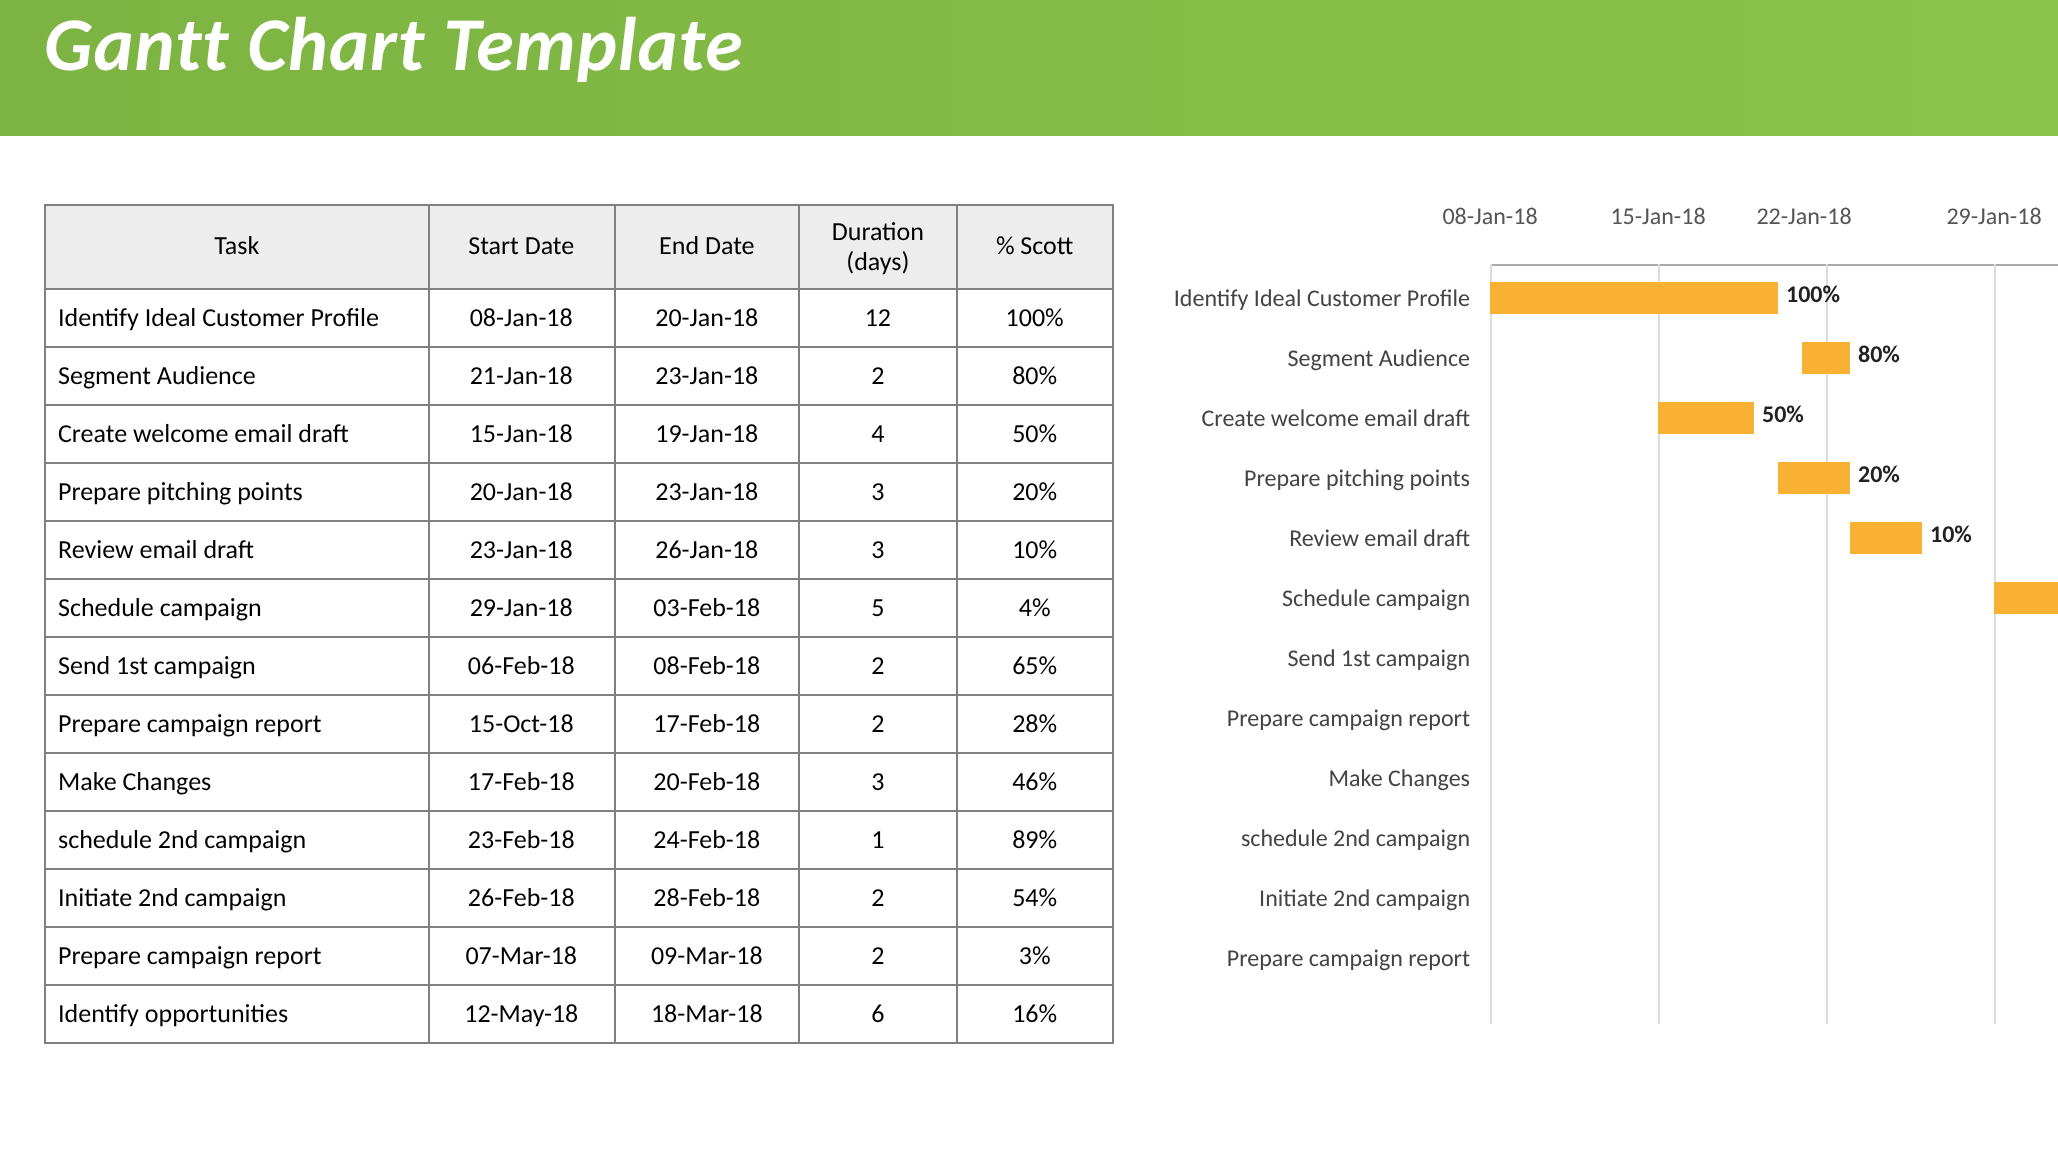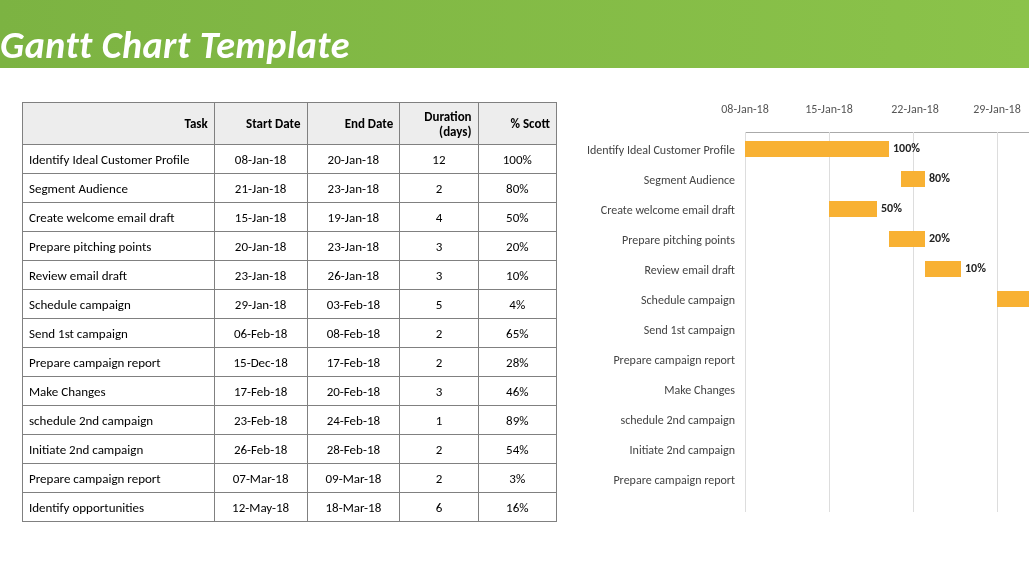--- a/index.html
+++ b/index.html
@@ -9,21 +9,22 @@
       width: 1029px;
       height: 586px;
       overflow: hidden;
       position: relative;
     }
     .banner {
       background: #8bc34a;
       background: linear-gradient(to right, #7cb342 0%, #8bc34a 100%);
       height: 68px;
       display: flex;
-      align-items: flex-end;
+      align-items: flex-start;
+      padding-left: 22px;
     }
     .banner h1 {
       color: #fff;
       font-size: 38px;
       font-weight: 700;
       font-style: italic;
       letter-spacing: 0.5px;
     }
     .meta {
       padding: 16px 22px 8px;
@@ -54,22 +55,22 @@
     
     .task-table {
       border-collapse: collapse;
       font-size: 13px;
       width: 535px;
     }
     .task-table th {
       background: #ededed;
       border: 1px solid #808080;
       padding: 4px 6px;
-      font-weight: 700;
-      text-align: right;
+      font-weight: 400;
+      text-align: center;
       height: 42px;
       font-size: 13px;
     }
     .task-table th.task-col { width: 186px; }
     .task-table th.date-col { width: 90px; }
     .task-table th.dur-col { width: 76px; }
     .task-table th.done-col { width: 76px; }
     .task-table td {
       border: 1px solid #808080;
       padding: 3px 6px;
@@ -216,21 +217,21 @@
         </tr>
         <tr>
           <td class="task-name">Send 1st campaign</td>
           <td class="center">06-Feb-18</td>
           <td class="center">08-Feb-18</td>
           <td class="center">2</td>
           <td class="center">65%</td>
         </tr>
         <tr>
           <td class="task-name">Prepare campaign report</td>
-          <td class="center">15-Dec-18</td>
+          <td class="center">15-Oct-18</td>
           <td class="center">17-Feb-18</td>
           <td class="center">2</td>
           <td class="center">28%</td>
         </tr>
         <tr>
           <td class="task-name">Make Changes</td>
           <td class="center">17-Feb-18</td>
           <td class="center">20-Feb-18</td>
           <td class="center">3</td>
           <td class="center">46%</td>
@@ -263,21 +264,21 @@
           <td class="center">6</td>
           <td class="center">16%</td>
         </tr>
       </tbody>
   </table>
 
   <div class="chart-wrap">
     <div class="chart-axis" id="chart-axis">
         <span class="axis-tick" style="left: 0px;">08-Jan-18</span>
         <span class="axis-tick" style="left: 84px;">15-Jan-18</span>
-        <span class="axis-tick" style="left: 170px;">22-Jan-18</span>
+        <span class="axis-tick" style="left: 157px;">22-Jan-18</span>
         <span class="axis-tick" style="left: 252px;">29-Jan-18</span>
       </div>
     <div class="axis-line"></div>
     <div id="grid-lines">
         <div class="grid-line" style="left: 170px;"></div>
         <div class="grid-line" style="left: 254px;"></div>
         <div class="grid-line" style="left: 338px;"></div>
         <div class="grid-line" style="left: 422px;"></div>
       </div>
     <div class="chart-rows" id="chart-rows">

